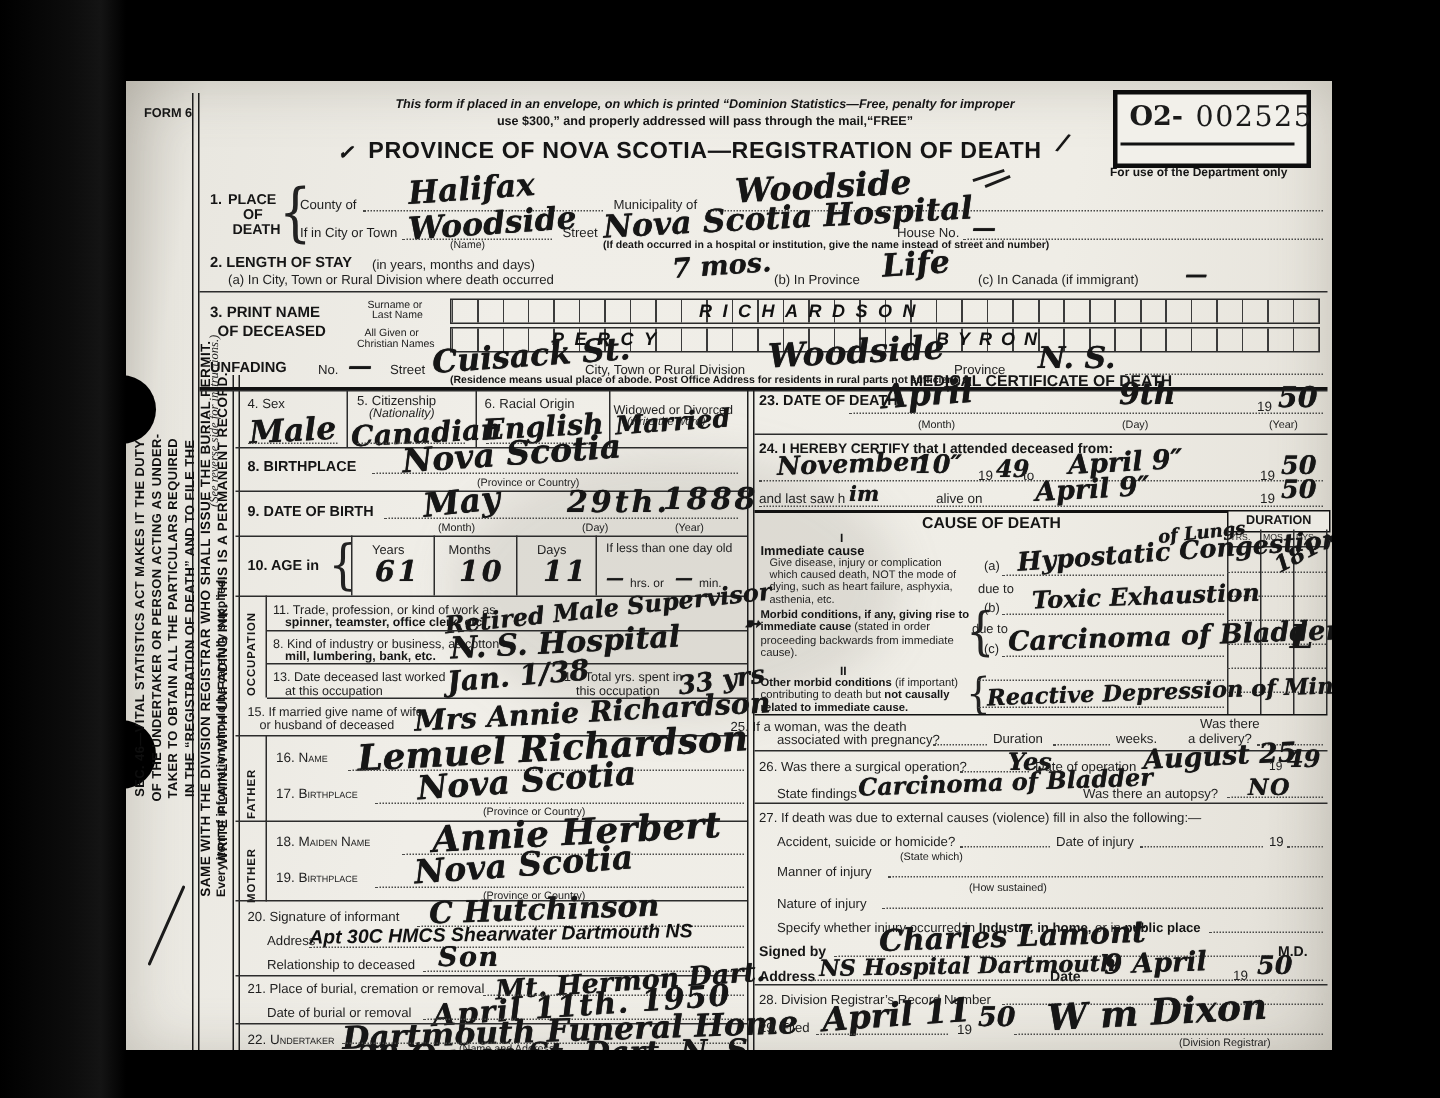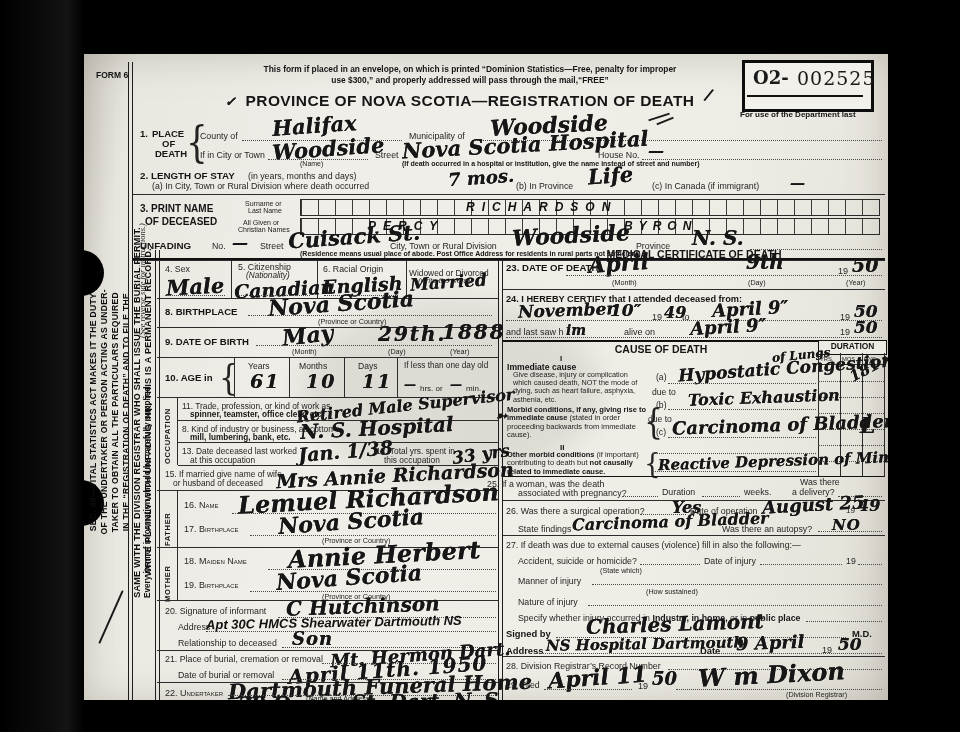--- a/index.html
+++ b/index.html
@@ -51,31 +51,31 @@
     <div class="ml">IN THE “REGISTRATION OF DEATH” AND TO FILE THE</div>
     <div class="ml" style="font-size:9px">SAME WITH THE DIVISION REGISTRAR WHO SHALL ISSUE THE BURIAL PERMIT.</div>
     <div class="ml" style="font-size:9px">WRITE PLAINLY WITH UNFADING INK.  THIS IS A PERMANENT RECORD.</div>
   </div>
   <div class="abs vtext it" style="left:138px;top:148px;height:190px;font-size:8.4px;font-family:'Liberation Serif',serif;">(See reverse side for instructions.)</div>
   <div class="abs vtext lb" style="left:143px;top:348px;height:250px;font-size:8.2px;">Every item of information should be carefully supplied.</div>
   <div class="dr" style="left:128px;top:62px;height:640px;"></div>
   <div class="dr" style="left:155px;top:250px;height:452px;"></div>
 
   <div class="abs lb" style="left:96px;top:70px;font-size:8.5px;">FORM 6</div>
-  <div class="abs lb" style="left:215px;top:64px;width:510px;text-align:center;font-size:8.4px;">This form if placed in an envelope, on which is printed “Dominion Statistics—Free, penalty for improper</div>
+  <div class="abs lb" style="left:215px;top:64px;width:510px;text-align:center;font-size:8.4px;font-style:italic;">This form if placed in an envelope, on which is printed “Dominion Statistics—Free, penalty for improper</div>
   <div class="abs lb" style="left:215px;top:75px;width:510px;text-align:center;font-size:8.4px;">use $300,” and properly addressed will pass through the mail,“FREE”</div>
   <div class="abs lb" style="left:228px;top:92px;width:484px;text-align:center;font-size:15.5px;letter-spacing:.4px;">PROVINCE OF NOVA SCOTIA—REGISTRATION OF DEATH</div>
   <div class="abs hw" style="left:225px;top:94px;font-size:13px;">✓</div>
   <div class="abs hw" style="left:706px;top:86px;font-size:15px;transform:rotate(12deg);">∕</div>
   <div class="abs" style="left:742px;top:60px;width:126px;height:46px;border:3px solid #0d0d0d;background:#f2f0ea;">
     <span class="abs serif" style="left:8px;top:4px;font-size:18px;font-weight:bold;">O2-</span>
     <span class="abs serif" style="left:52px;top:4px;font-size:19px;letter-spacing:1px;">002525</span>
     <span class="hrb" style="left:2px;top:32px;width:116px;height:1.5px;"></span>
   </div>
-  <div class="abs lb" style="left:740px;top:110px;font-size:8px;">For use of the Department last</div>
+  <div class="abs lb" style="left:740px;top:110px;font-size:8px;">For use of the Department only</div>
   <div class="mark" style="left:648px;top:116px;width:22px;height:1.6px;transform:rotate(-18deg);"></div>
   <div class="mark" style="left:656px;top:120px;width:18px;height:1.6px;transform:rotate(-22deg);"></div>
 
   <div class="abs lb" style="left:140px;top:128px;font-size:9.5px;">1.</div>
   <div class="abs lb" style="left:152px;top:128px;font-size:9.5px;">PLACE</div>
   <div class="abs lb" style="left:162px;top:138px;font-size:9.5px;">OF</div>
   <div class="abs lb" style="left:155px;top:148px;font-size:9.5px;">DEATH</div>
   <div class="brace" style="left:186px;top:122px;font-size:34px;transform:scaleY(1.25);">{</div>
   <div class="abs lr" style="left:200px;top:131px;font-size:8.8px;">County of</div>
   <div class="dl" style="left:242px;top:139px;width:160px;"></div>

